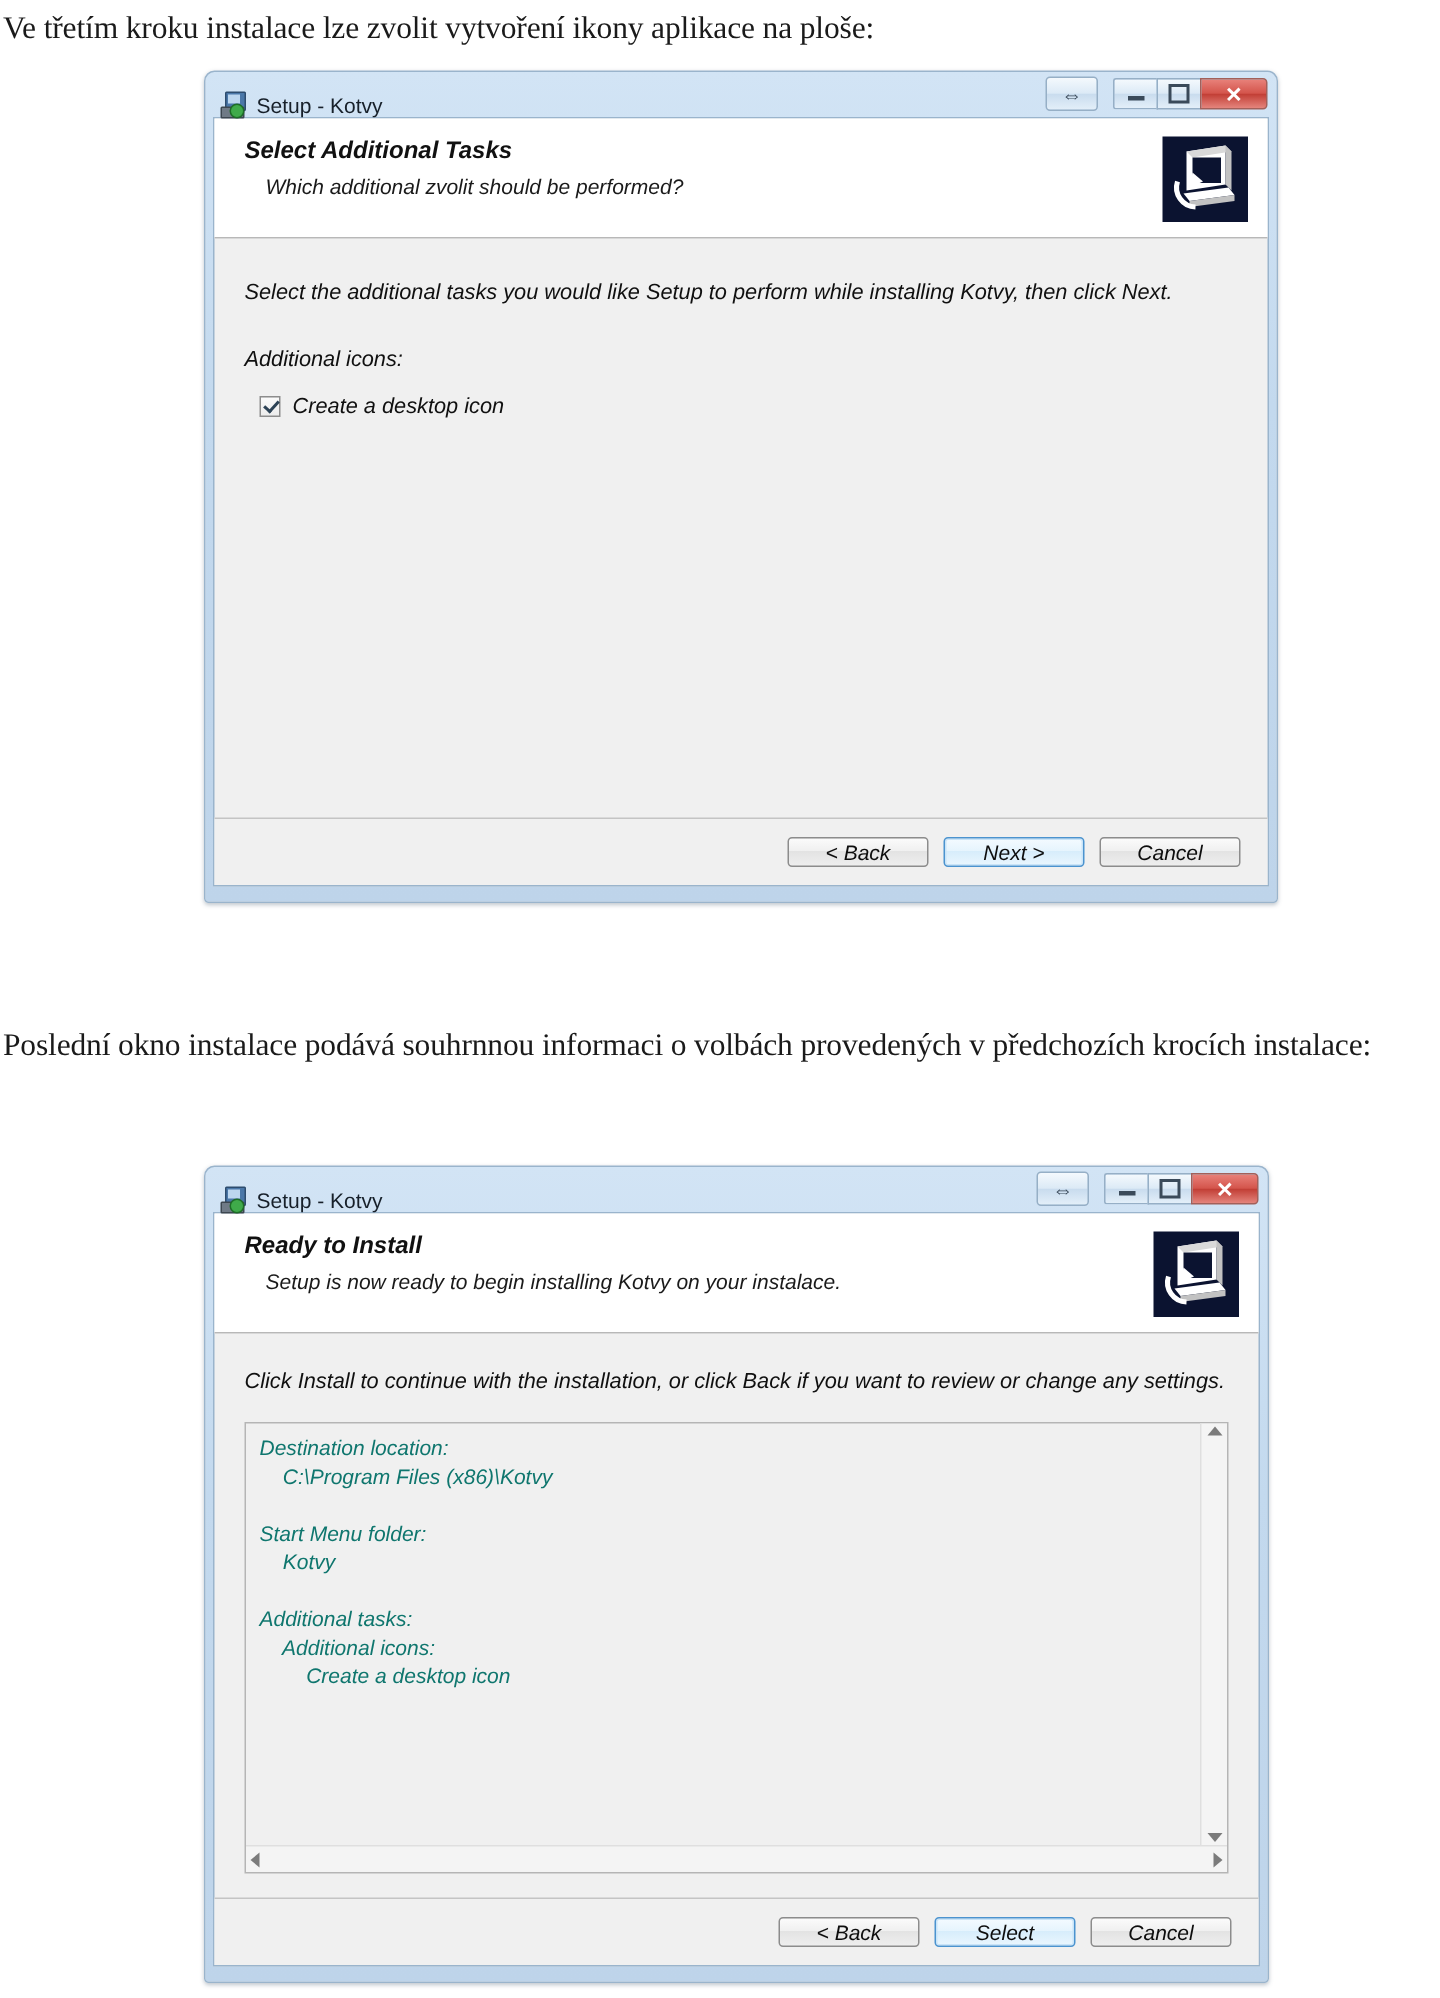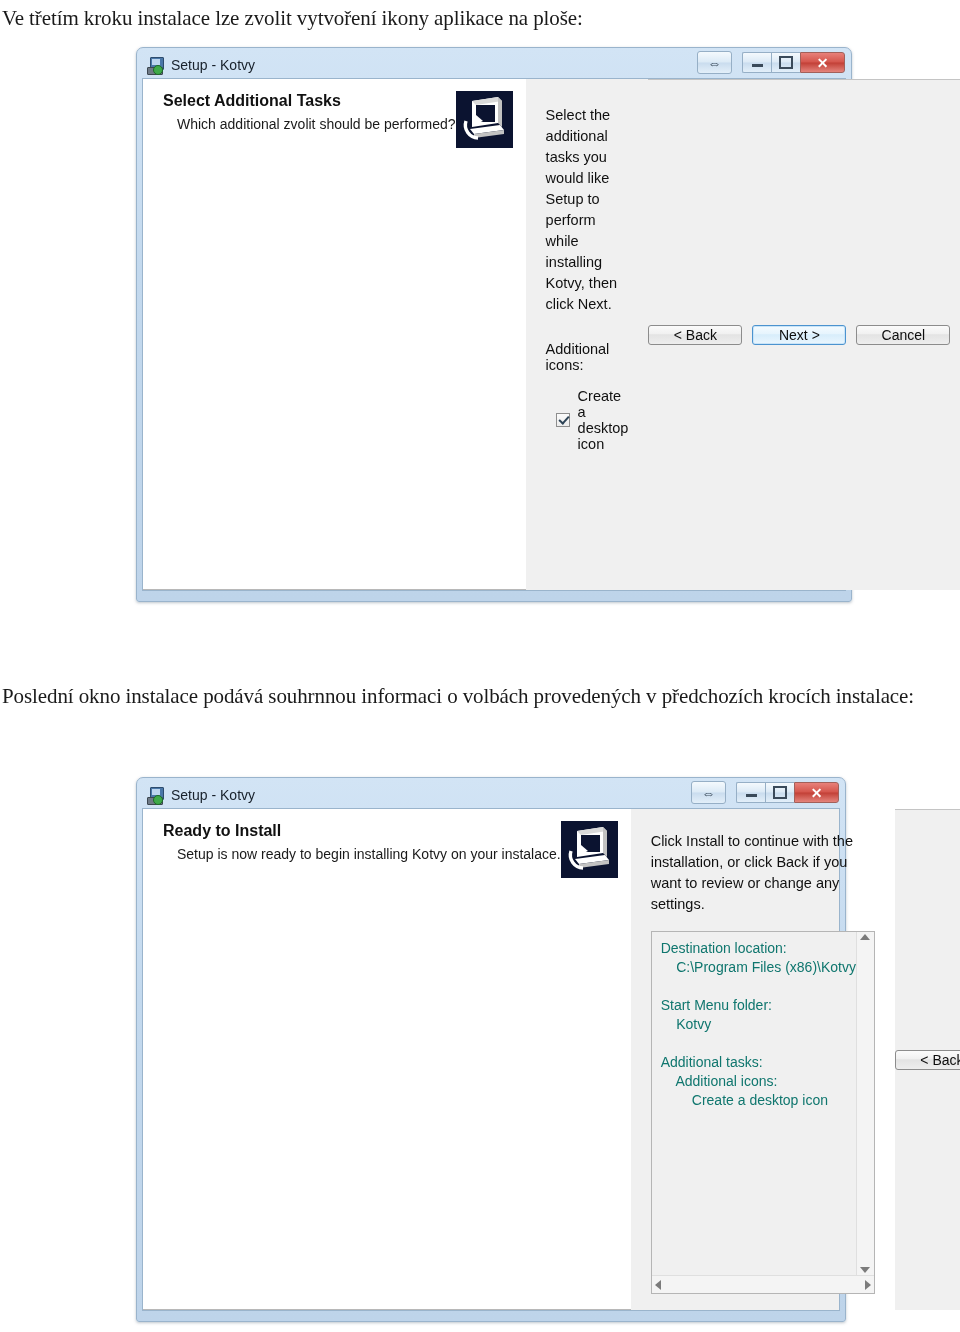--- a/index.html
+++ b/index.html
@@ -37,21 +37,21 @@
     padding: 4px 5px 6px 5px;
     box-shadow: 0 1px 3px rgba(70,90,110,0.35);
     font-family: "Liberation Sans", sans-serif;
   }
   #window-select-tasks { left: 136px; top: 47px; width: 716px; height: 555px; }
   #window-ready-install { left: 136px; top: 777px; width: 710px; height: 545px; }
 
   .titlebar {
     height: 26px;
     display: flex;
-    align-items: center;
+    align-items: flex-end;
     position: relative;
     padding-left: 5px;
   }
   .titlebar-title {
     font-size: 14px;
     color: #17202a;
     margin-left: 7px;
     white-space: nowrap;
     font-family: "Liberation Sans", sans-serif;
   }
@@ -126,20 +126,22 @@
   .glyph-min { display:block; width: 11px; height: 3px; background: #3a4a5a; margin-top: 6px; }
   .glyph-max { display:block; width: 10px; height: 9px; border: 2px solid #3a4a5a; }
 
   
   .client {
     background: #f0f0f0;
     border: 1px solid #9ab4cc;
     height: calc(100% - 30px);
     box-sizing: border-box;
     display: flex;
+    flex-direction: column;
+    font-style: italic;
   }
 
   .page-header {
     background: #ffffff;
     border-bottom: 1px solid #b8b8b8;
     display: flex;
     justify-content: space-between;
     align-items: flex-start;
     padding: 12px 0 10px 0;
     flex: 0 0 auto;

